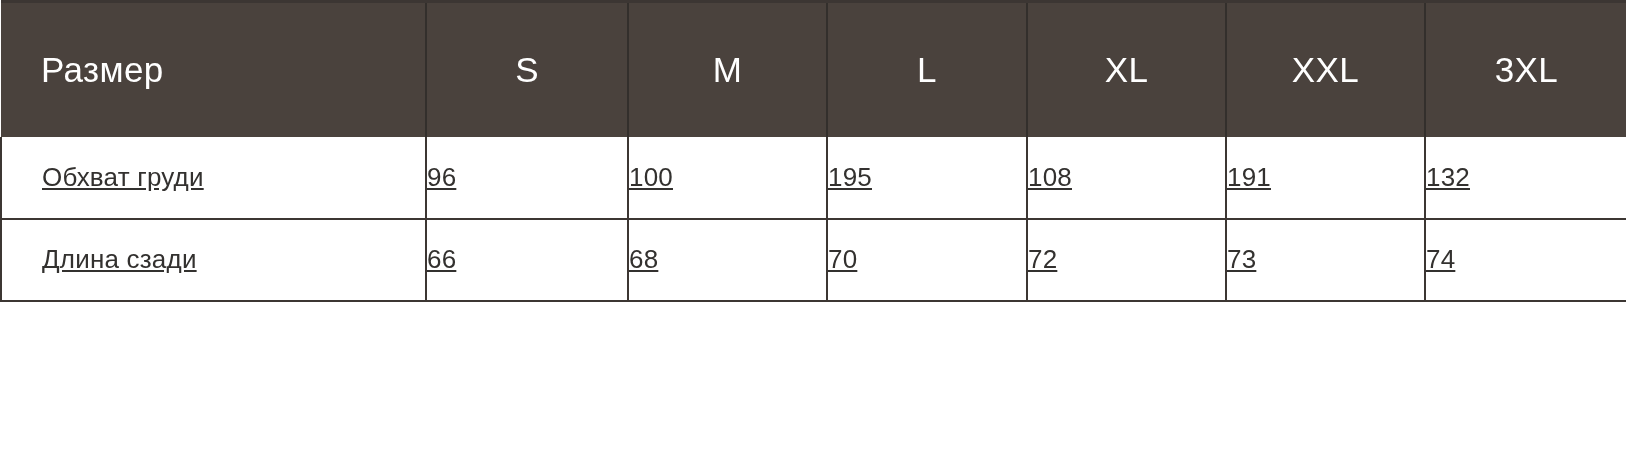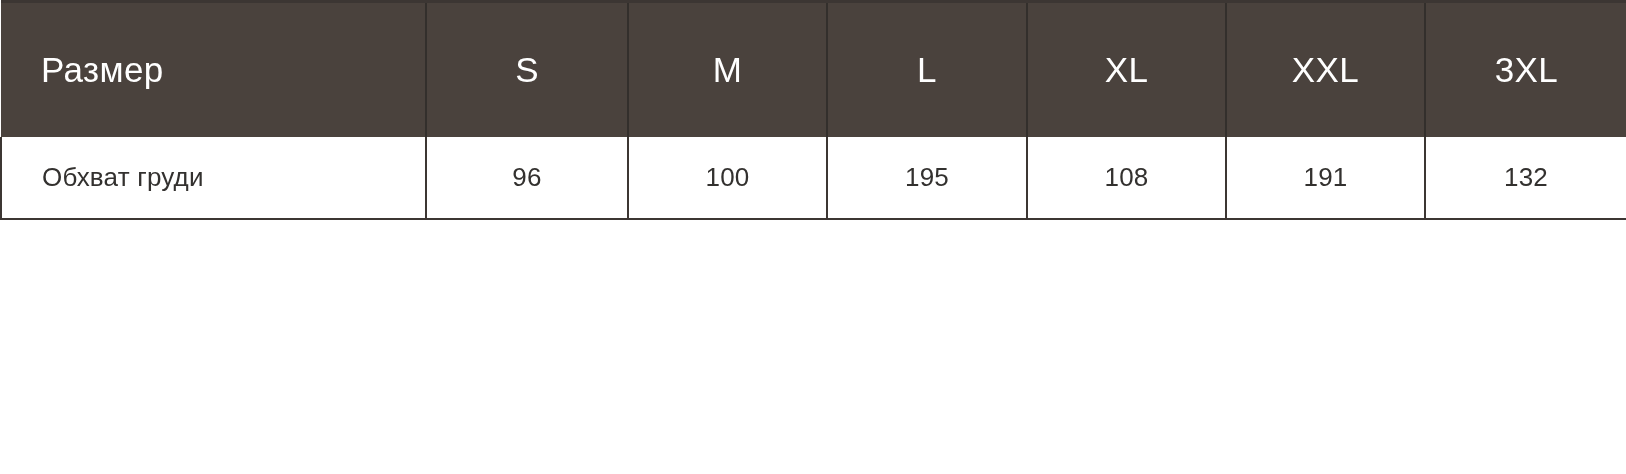--- a/index.html
+++ b/index.html
@@ -67,28 +67,29 @@
     padding: 0;
     box-sizing: border-box;
     color: #33312f;
     font-size: 26px;
     font-weight: 400;
     background: #ffffff;
     border-bottom: 2px solid #3c3633;
     border-right: 2px solid #3c3633;
     vertical-align: middle;
     letter-spacing: 0.2px;
+    text-decoration: underline;
   }
   tbody td.row-label {
     text-align: left;
     padding-left: 40px;
     font-size: 26px;
   }
   tbody td.value-cell {
-    text-align: center;
+    text-align: left;
   }
   tbody td.first-col {
     border-left: 2px solid #3c3633;
   }
   tbody td.last-col {
     border-right: 2px solid #3c3633;
   }
   tbody tr:last-child td {
     border-bottom: 2px solid #3c3633;
   }
@@ -130,15 +131,24 @@
     <tbody>
       <tr>
         <td class="row-label first-col">Обхват груди</td>
         <td class="value-cell">96</td>
         <td class="value-cell">100</td>
         <td class="value-cell">195</td>
         <td class="value-cell">108</td>
         <td class="value-cell">191</td>
         <td class="value-cell last-col">132</td>
       </tr>
+      <tr>
+        <td class="row-label first-col">Длина сзади</td>
+        <td class="value-cell">66</td>
+        <td class="value-cell">68</td>
+        <td class="value-cell">70</td>
+        <td class="value-cell">72</td>
+        <td class="value-cell">73</td>
+        <td class="value-cell last-col">74</td>
+      </tr>
     </tbody>
   </table>
 </div>
 
 </body></html>

